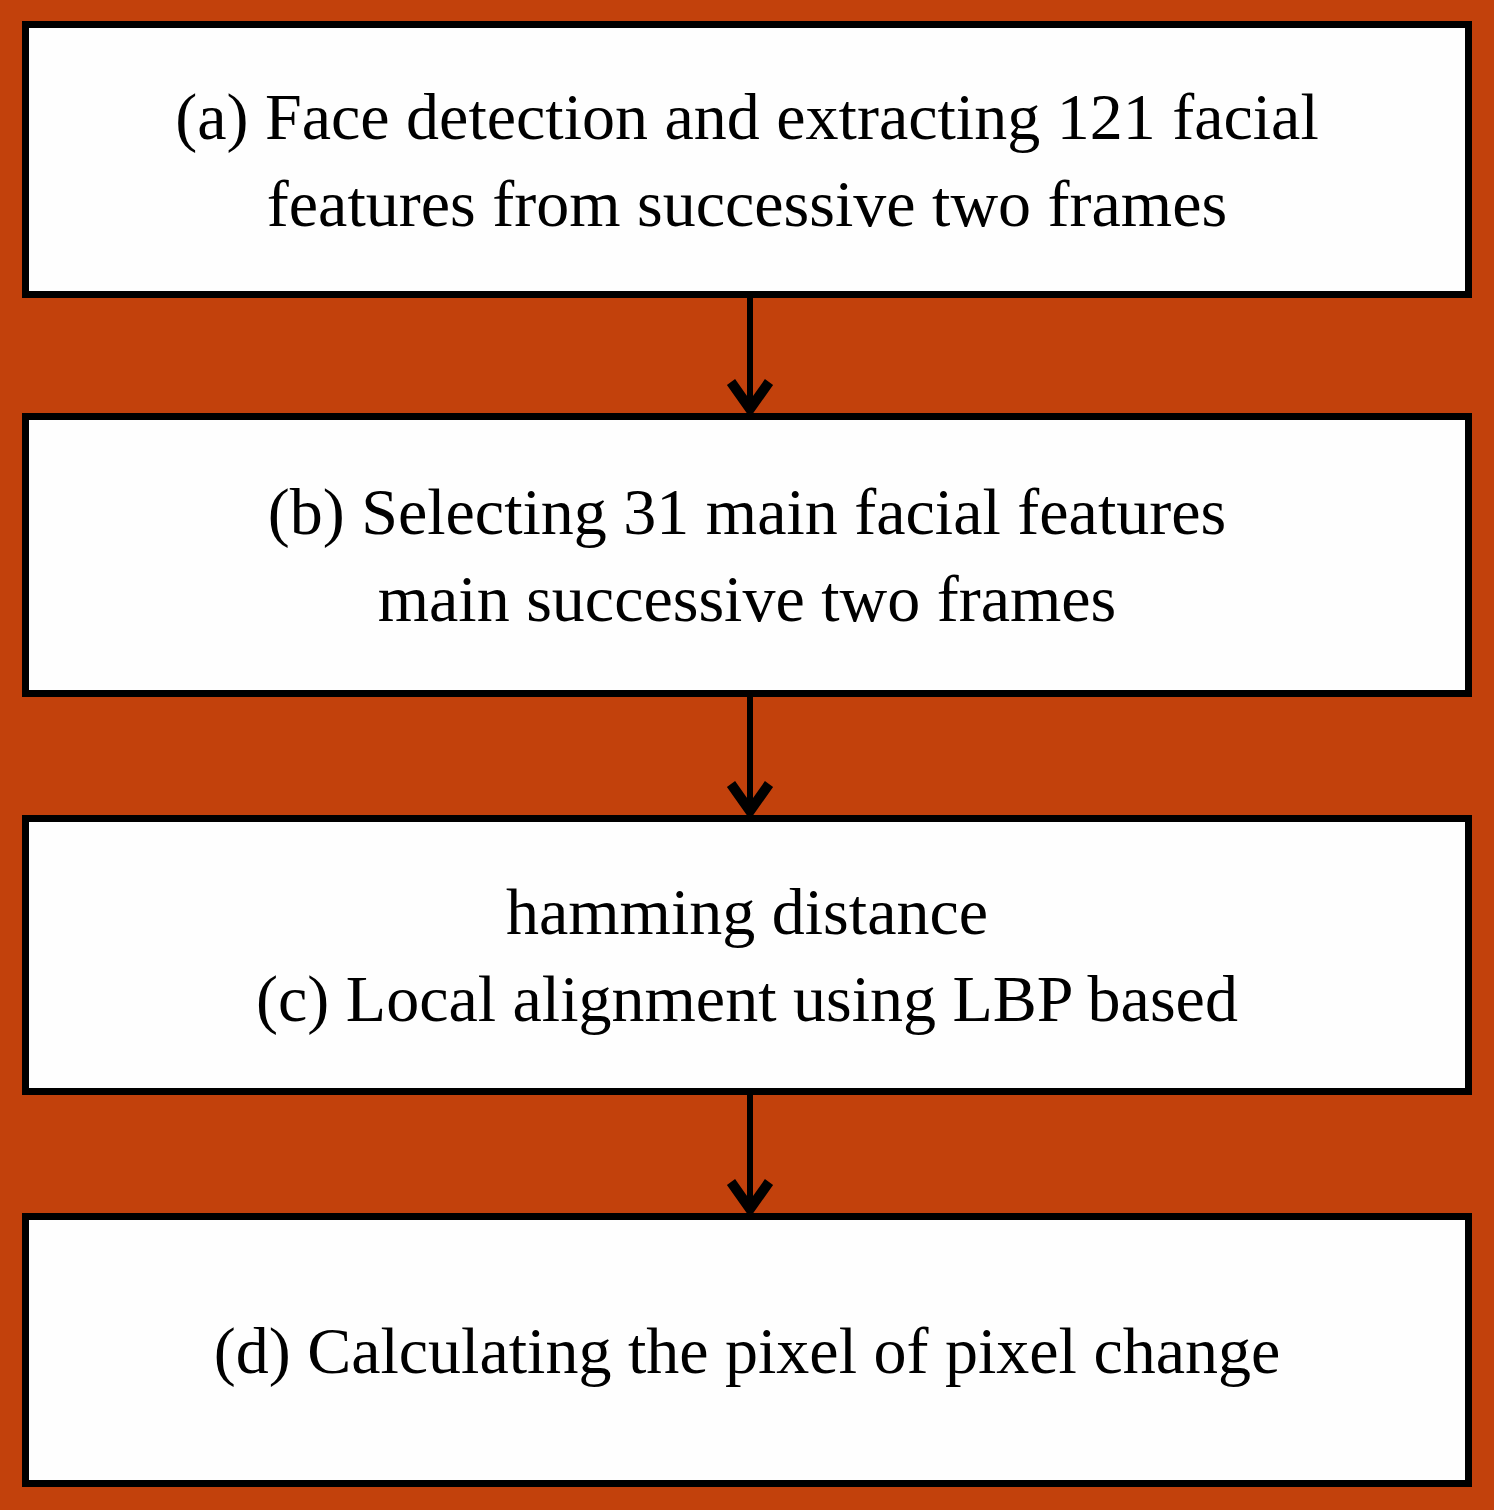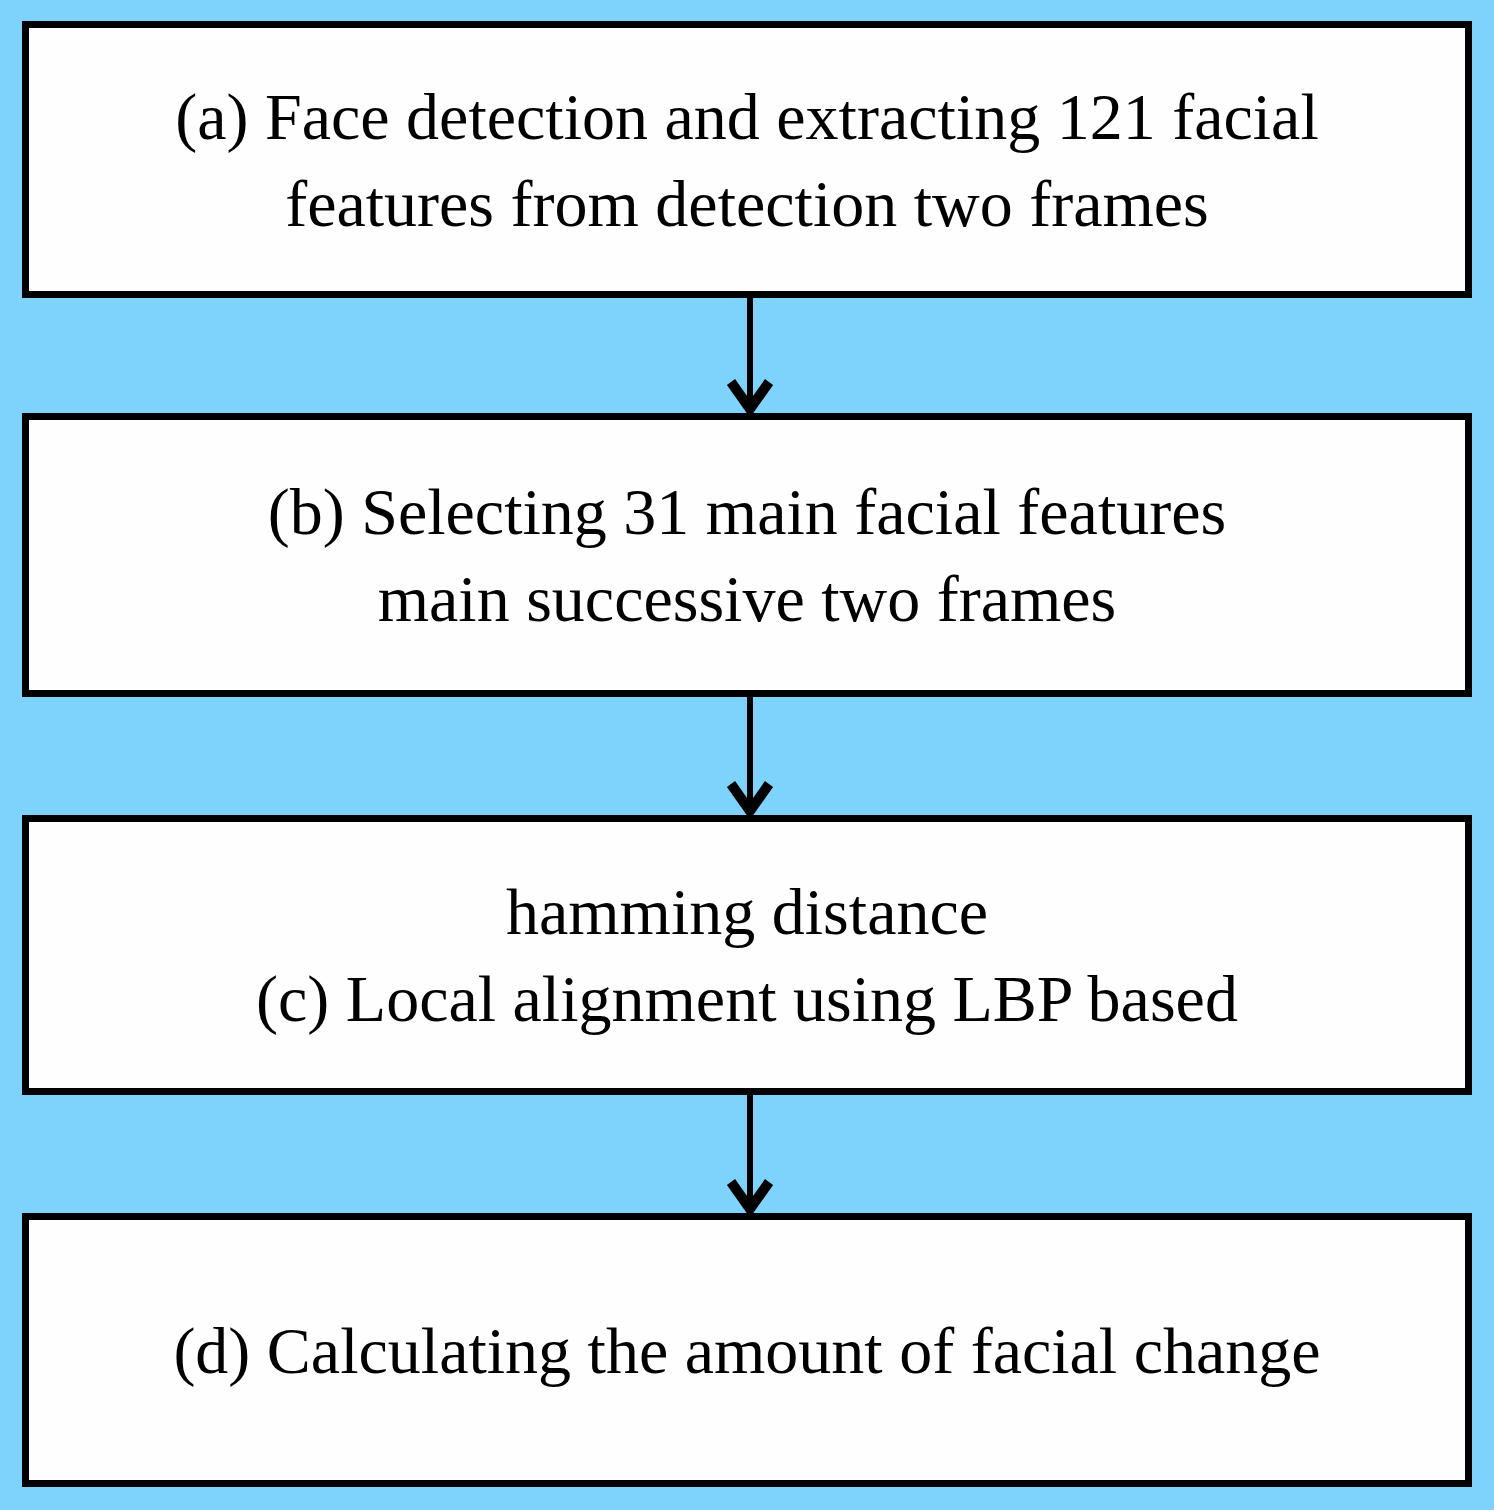--- a/index.html
+++ b/index.html
@@ -4,21 +4,21 @@
 <style>
   html, body {
     margin: 0;
     padding: 0;
     background: #ffffff;
   }
   .canvas {
     position: relative;
     width: 1494px;
     height: 1510px;
-    background: #7dd3fc;
+    background: #c2410c;
     font-family: "Liberation Serif", "DejaVu Serif", serif;
     color: #000000;
   }
   .flow-box {
     position: absolute;
     left: 22px;
     width: 1450px;
     box-sizing: border-box;
     border: 7px solid #000000;
     background: #fefefe;
@@ -48,21 +48,21 @@
   #arrow-2 { top: 696px;  height: 120px; }
   #arrow-3 { top: 1094px; height: 120px; }
 </style>
 </head>
 <body>
 
 <div class="canvas">
 
   <div class="flow-box" id="box-a">
     <div class="line">(a) Face detection and extracting 121 facial</div>
-    <div class="line">features from detection two frames</div>
+    <div class="line">features from successive two frames</div>
   </div>
 
   <svg class="arrow" id="arrow-1" viewBox="0 0 60 117" preserveAspectRatio="none">
     <line x1="30" y1="0" x2="30" y2="113" stroke="#000000" stroke-width="6"></line>
     <polyline points="11,85 30,112 49,85" fill="none" stroke="#000000" stroke-width="10"></polyline>
   </svg>
 
   <div class="flow-box" id="box-b">
     <div class="line">(b) Selecting 31 main facial features</div>
     <div class="line">main successive two frames</div>
@@ -77,16 +77,16 @@
     <div class="line">hamming distance</div>
     <div class="line">(c) Local alignment using LBP based</div>
   </div>
 
   <svg class="arrow" id="arrow-3" viewBox="0 0 60 120" preserveAspectRatio="none">
     <line x1="30" y1="0" x2="30" y2="116" stroke="#000000" stroke-width="6"></line>
     <polyline points="11,88 30,115 49,88" fill="none" stroke="#000000" stroke-width="10"></polyline>
   </svg>
 
   <div class="flow-box" id="box-d">
-    <div class="line">(d) Calculating the amount of facial change</div>
+    <div class="line">(d) Calculating the pixel of pixel change</div>
   </div>
 
 </div>
 
 </body></html>

